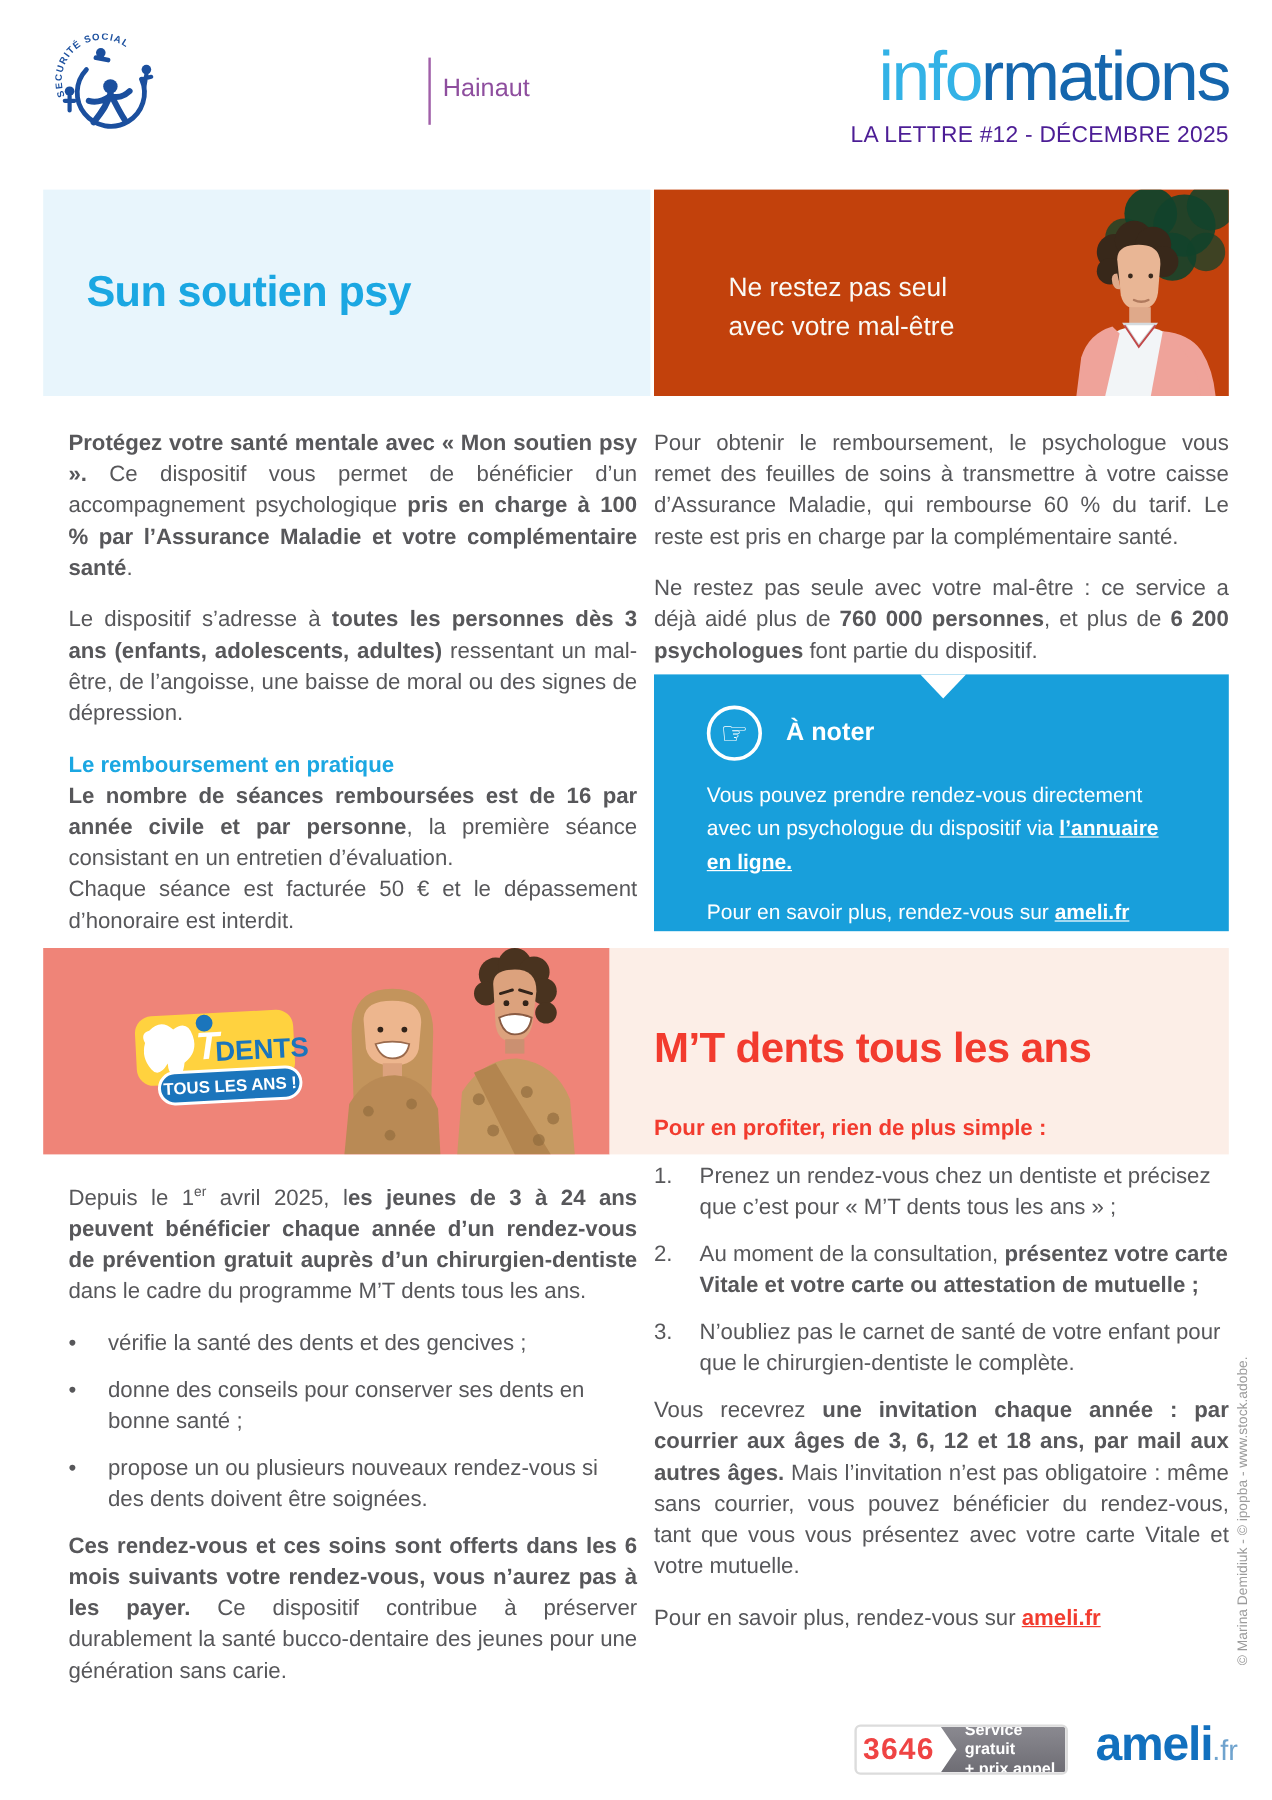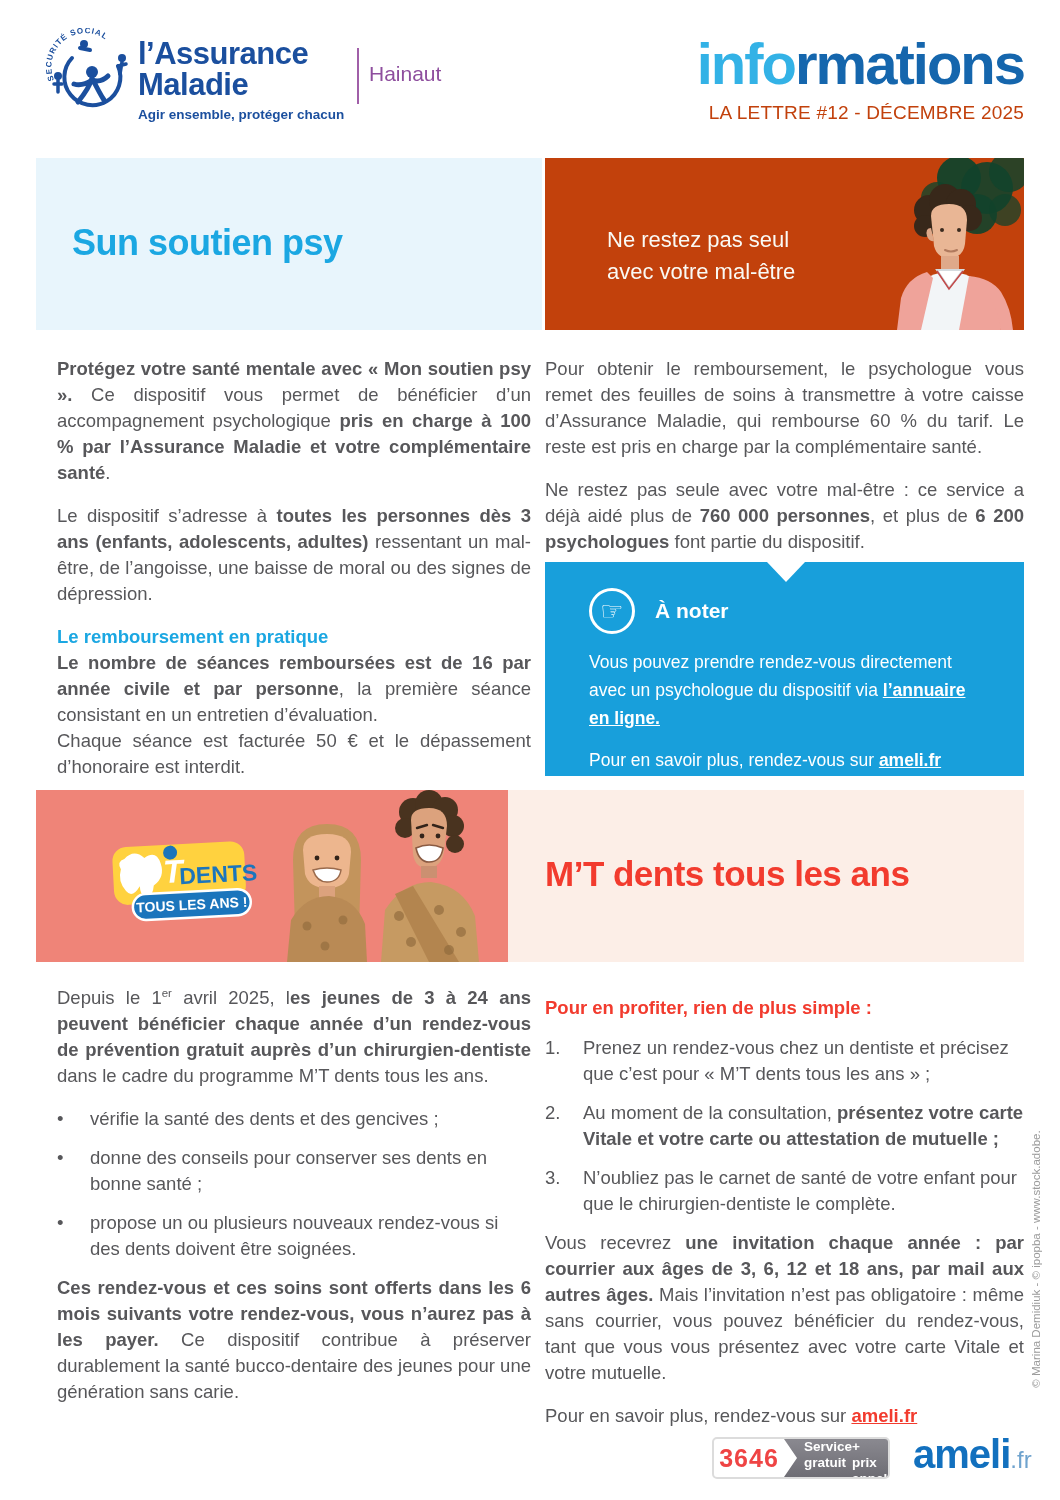--- a/index.html
+++ b/index.html
@@ -10,24 +10,24 @@
   
   .logo-wrap { position:absolute; left:46px; top:28px; display:flex; align-items:flex-start; }
   .logo-emblem { width:86px; height:94px; }
   .logo-text { margin-left:6px; margin-top:10px; }
   .brand-line { font-weight:700; color:#1B4F9E; font-size:31px; line-height:31px; letter-spacing:-0.5px; }
   .tagline { font-weight:700; color:#1B4F9E; font-size:13.5px; margin-top:7px; }
   .region-sep { position:absolute; left:357px; top:48px; width:2px; height:56px; background:#A05FA8; }
   .region { position:absolute; left:369px; top:62px; color:#8E4E9E; font-size:21px; }
 
   .masthead { position:absolute; right:36px; top:34px; text-align:right; }
-  .masthead-word { font-weight:700; font-size:58px; letter-spacing:-2px; line-height:60px; }
+  .masthead-word { font-weight:400; font-size:58px; letter-spacing:-2px; line-height:60px; }
   .masthead-word .lite { color:#33B2E6; }
   .masthead-word .dark { color:#1566AD; }
-  .masthead-issue { color:#c2410c; font-size:19px; margin-top:8px; letter-spacing:0.2px; }
+  .masthead-issue { color:#4c1d95; font-size:19px; margin-top:8px; letter-spacing:0.2px; }
 
   
   .banner-psy-left { position:absolute; left:36px; top:158px; width:506px; height:172px; background:#E8F5FC; }
   .psy-title { position:absolute; left:36px; top:64px; color:#1BA7E2; font-weight:700; font-size:36px; letter-spacing:-0.5px; }
   .banner-psy-right { position:absolute; left:545px; top:158px; width:479px; height:172px; background:#c2410c; overflow:hidden; }
   .psy-banner-text { position:absolute; left:62px; top:66px; color:#FAFAF5; font-size:22px; line-height:32px; }
 
   
   .col { position:absolute; font-size:18.5px; line-height:26px; color:#57575A; }
   .col p { margin-bottom:17px; }
@@ -44,33 +44,33 @@
   .note-title { font-weight:700; font-size:21px; margin-left:20px; }
   .note-body { font-size:17.5px; line-height:28px; }
   .note-more { font-size:17.5px; margin-top:18px; }
 
   
   .banner-dents-left { position:absolute; left:36px; top:790px; width:472px; height:172px; background:#EF8478; overflow:hidden; }
   .banner-dents-right { position:absolute; left:508px; top:790px; width:516px; height:172px; background:#FCEEE7; }
   .dents-title { position:absolute; left:37px; top:64px; color:#F23B2E; font-weight:700; font-size:35px; letter-spacing:-0.5px; }
 
   .col-dents-left  { left:57px;  top:985px; width:474px; }
-  .col-dents-right { left:545px; top:995px; width:479px; }
+  .col-dents-right { left:545px; top:927px; width:479px; }
   .subhead-red { color:#F23B2E; font-weight:700; margin-bottom:14px !important; }
 
   .bullet-item { display:flex; margin-bottom:13px; }
   .bullet-dot { width:33px; flex:0 0 auto; }
   .num-item { display:flex; margin-bottom:13px; }
   .num-label { width:38px; flex:0 0 auto; }
   sup { vertical-align:super; font-size:0.62em; line-height:0; }
 
   
   .badge3646 { position:absolute; left:712px; top:1437px; width:178px; height:42px; background:#fff; border:2px solid #DCDCDC; border-radius:5px; display:flex; align-items:stretch; overflow:hidden; }
   .badge-num { flex:1; display:flex; align-items:center; justify-content:center; color:#ef4444; font-weight:700; font-size:25px; letter-spacing:1px; }
-  .badge-tag { width:104px; background:linear-gradient(#8A8990,#6E6D74); clip-path:polygon(0 0, 100% 0, 100% 100%, 0 100%, 13px 50%); color:#fff; font-weight:700; font-size:13.5px; line-height:16px; display:flex; flex-direction:row; justify-content:center; padding-left:20px; }
+  .badge-tag { width:104px; background:linear-gradient(#8A8990,#6E6D74); clip-path:polygon(0 0, 100% 0, 100% 100%, 0 100%, 13px 50%); color:#fff; font-weight:700; font-size:13.5px; line-height:16px; display:flex; flex-direction:column; justify-content:center; padding-left:20px; }
   .ameli-logo { position:absolute; left:913px; top:1432px; white-space:nowrap; }
   .ameli-main { color:#1270BE; font-weight:700; font-size:40px; letter-spacing:-1px; }
   .ameli-ext { color:#6FA3CE; font-size:24px; }
 
   .credits { position:absolute; left:896px; top:1253px; width:280px; transform:rotate(-90deg); transform-origin:center; color:#9B9B9B; font-size:11.5px; text-align:center; white-space:nowrap; }
 </style>
 </head>
 <body>
 
 <div class="page">
@@ -89,25 +89,20 @@
       <path d="M46 50 C44 58 40 64 32 74 M46 50 C50 58 54 66 58 72 M46 52 C40 56 34 58 28 56 M46 52 C52 54 58 52 62 48" stroke="#1B4F9E" stroke-width="5" fill="none" stroke-linecap="round"></path>
 
       <circle cx="38" cy="16" r="4" fill="#1B4F9E"></circle>
       <path d="M34 20 L44 22" stroke="#1B4F9E" stroke-width="4" stroke-linecap="round"></path>
 
       <circle cx="12" cy="48" r="4" fill="#1B4F9E"></circle>
       <path d="M12 52 L12 64 M8 56 L16 56" stroke="#1B4F9E" stroke-width="3.5" stroke-linecap="round"></path>
       <circle cx="76" cy="30" r="4" fill="#1B4F9E"></circle>
       <path d="M76 34 L74 46 M72 38 L80 36" stroke="#1B4F9E" stroke-width="3.5" stroke-linecap="round"></path>
     </svg>
-    <div class="logo-text">
-      <div class="brand-line">l’Assurance</div>
-      <div class="brand-line">Maladie</div>
-      <div class="tagline">Agir ensemble, protéger chacun</div>
-    </div>
   </div>
   <div class="region-sep"></div>
   <div class="region">Hainaut</div>
 
   <div class="masthead">
     <div class="masthead-word"><span class="lite">info</span><span class="dark">rmations</span></div>
     <div class="masthead-issue">LA LETTRE #12 - DÉCEMBRE 2025</div>
   </div>
 
   <div class="banner-psy-left">

